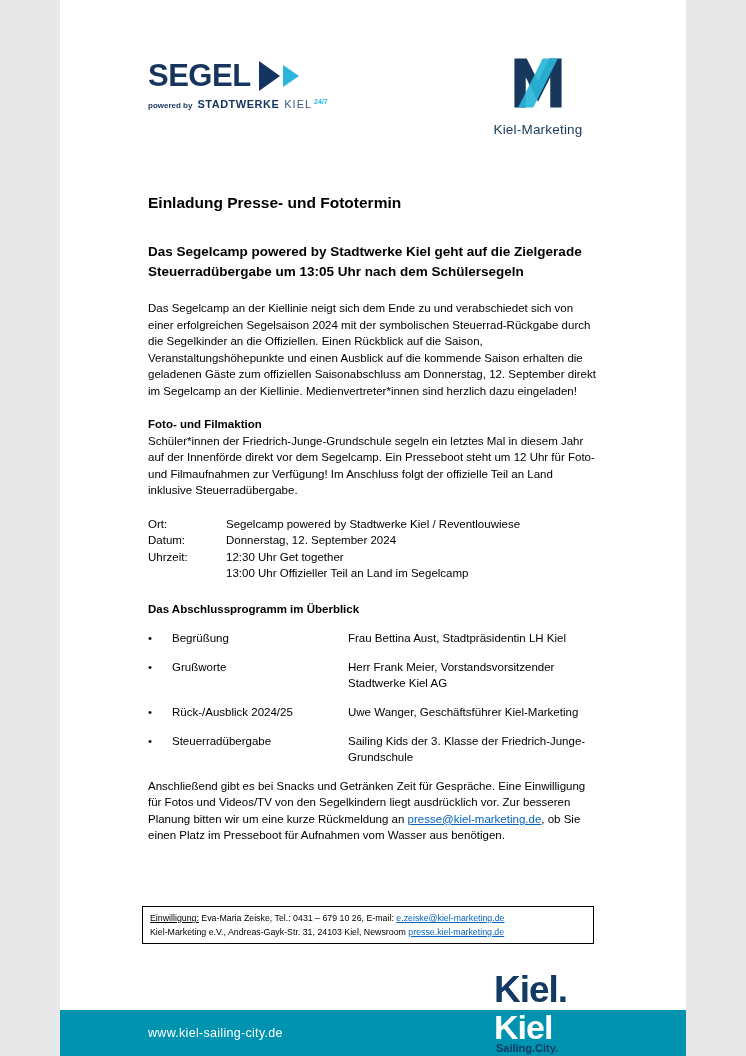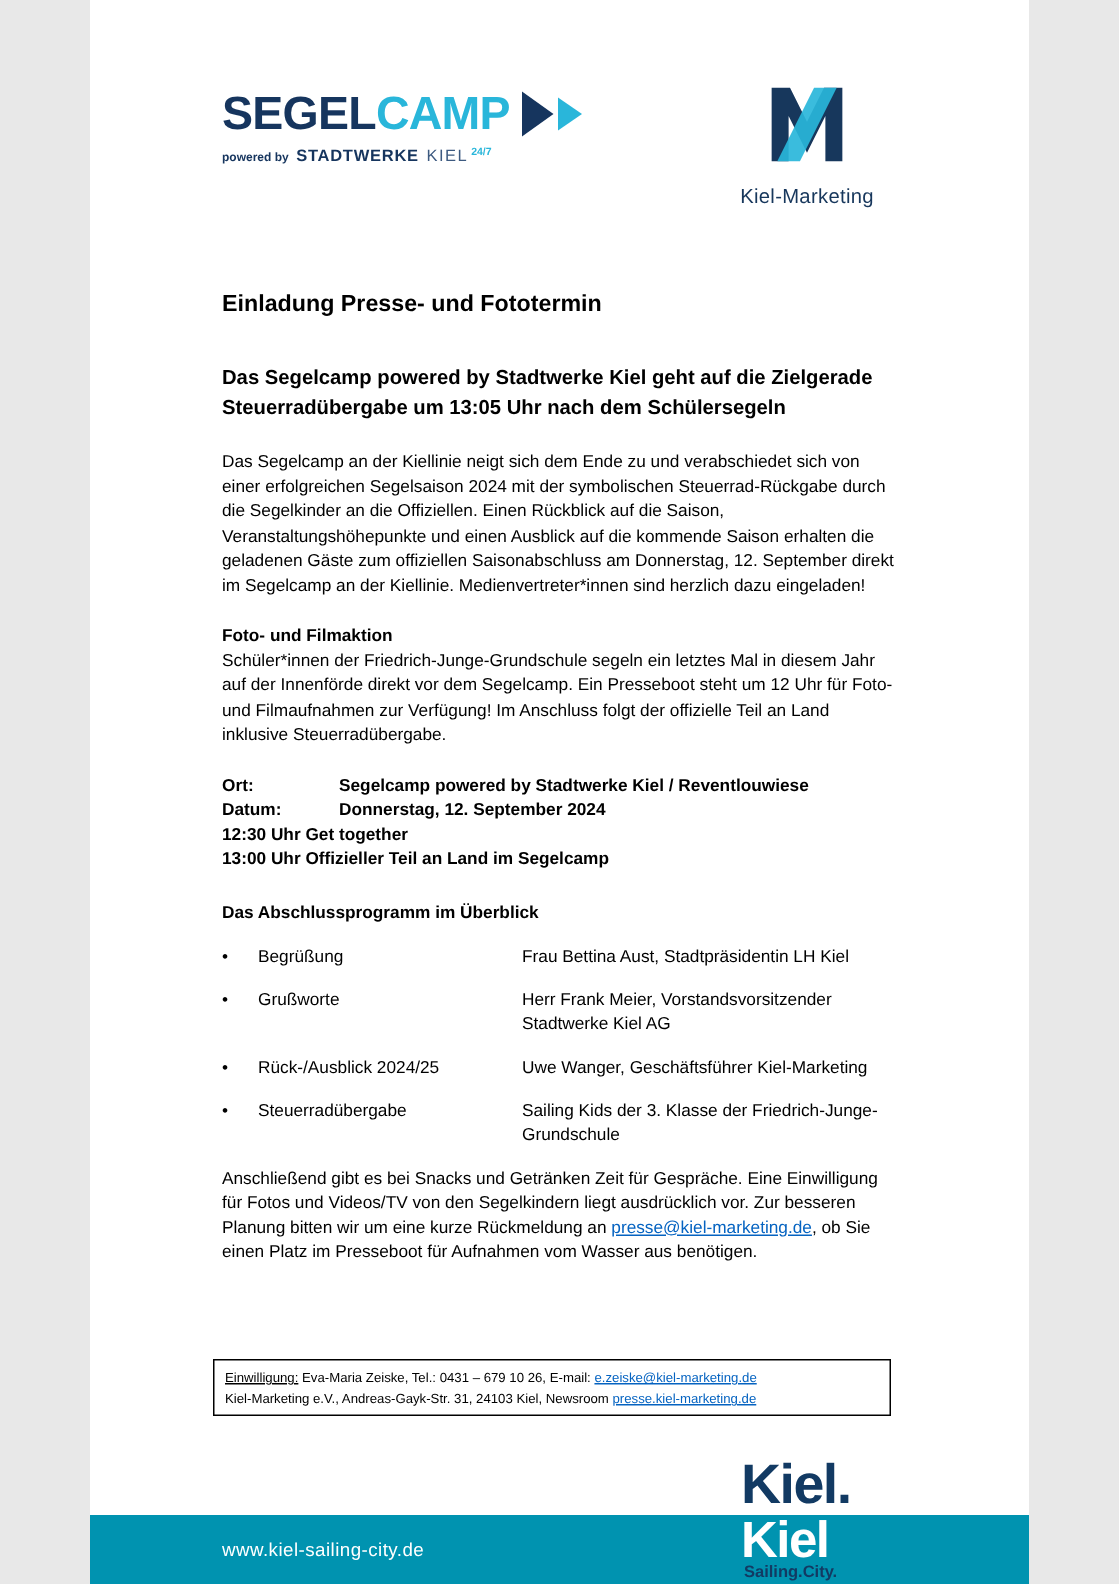--- a/index.html
+++ b/index.html
@@ -34,21 +34,21 @@
   .km-logo { width: 120px; text-align: center; padding-top: 2px; }
   .km-mark { display: inline-block; }
   .km-name { margin-top: 6px; font-size: 13.5px; color: #17375c; letter-spacing: 0.2px; }
 
   
   .title { margin-top: 50px; font-size: 15.5px; font-weight: bold; }
   .subtitle { margin-top: 30px; font-size: 13.5px; font-weight: bold; line-height: 20px; }
   p.body, .body { font-size: 11.5px; line-height: 16.5px; }
   .intro { margin-top: 18px; }
   .sec-heading { margin-top: 17px; font-size: 11.5px; font-weight: bold; line-height: 16.5px; }
-  .details { margin-top: 17px; font-size: 11.5px; line-height: 16.5px; font-weight: bold; }
+  .details { margin-top: 17px; font-size: 11.5px; line-height: 16.5px; }
   .detail-row { display: flex; }
   .detail-label { width: 78px; flex: 0 0 78px; }
   .program-heading { margin-top: 21px; font-size: 11.5px; font-weight: bold; }
   .program-list { margin-top: 15px; }
   .program-row { display: flex; font-size: 11.5px; line-height: 16px; margin-bottom: 13px; }
   .program-bullet { width: 24px; flex: 0 0 24px; }
   .program-label { width: 176px; flex: 0 0 176px; }
   .closing { margin-top: 13px; }
   a.doclink { color: #0563c1; text-decoration: underline; cursor: pointer; }
 
@@ -86,21 +86,20 @@
 </head>
 <body>
 
 <div class="page">
   <div class="content">
 
     <div class="header">
       <div class="sc-logo">
         <div class="sc-wordmark">
           <span class="sc-segel">SEGEL</span>
-          <span class="sc-camp">CAMP</span>
           <span class="sc-tris">
             <span class="tri tri-1"></span>
             <span class="tri tri-2"></span>
           </span>
         </div>
         <div class="sc-powered">
           <span class="pb">powered by</span>
           <span class="stw">STADTWERKE</span>
           <span class="kiel">KIEL</span>
           <span class="sup">24/7</span>
@@ -132,20 +131,21 @@
     <div class="details">
       <div class="detail-row">
         <span class="detail-label">Ort:</span>
         <span>Segelcamp powered by Stadtwerke Kiel / Reventlouwiese</span>
       </div>
       <div class="detail-row">
         <span class="detail-label">Datum:</span>
         <span>Donnerstag, 12. September 2024</span>
       </div>
       <div class="detail-row">
+        <span class="detail-label">Uhrzeit:</span>
         <span>
           <span style="display:block">12:30 Uhr Get together</span>
           <span style="display:block">13:00 Uhr Offizieller Teil an Land im Segelcamp</span>
         </span>
       </div>
     </div>
 
     <div class="program-heading">Das Abschlussprogramm im Überblick</div>
     <div class="program-list">
       <div class="program-row">

